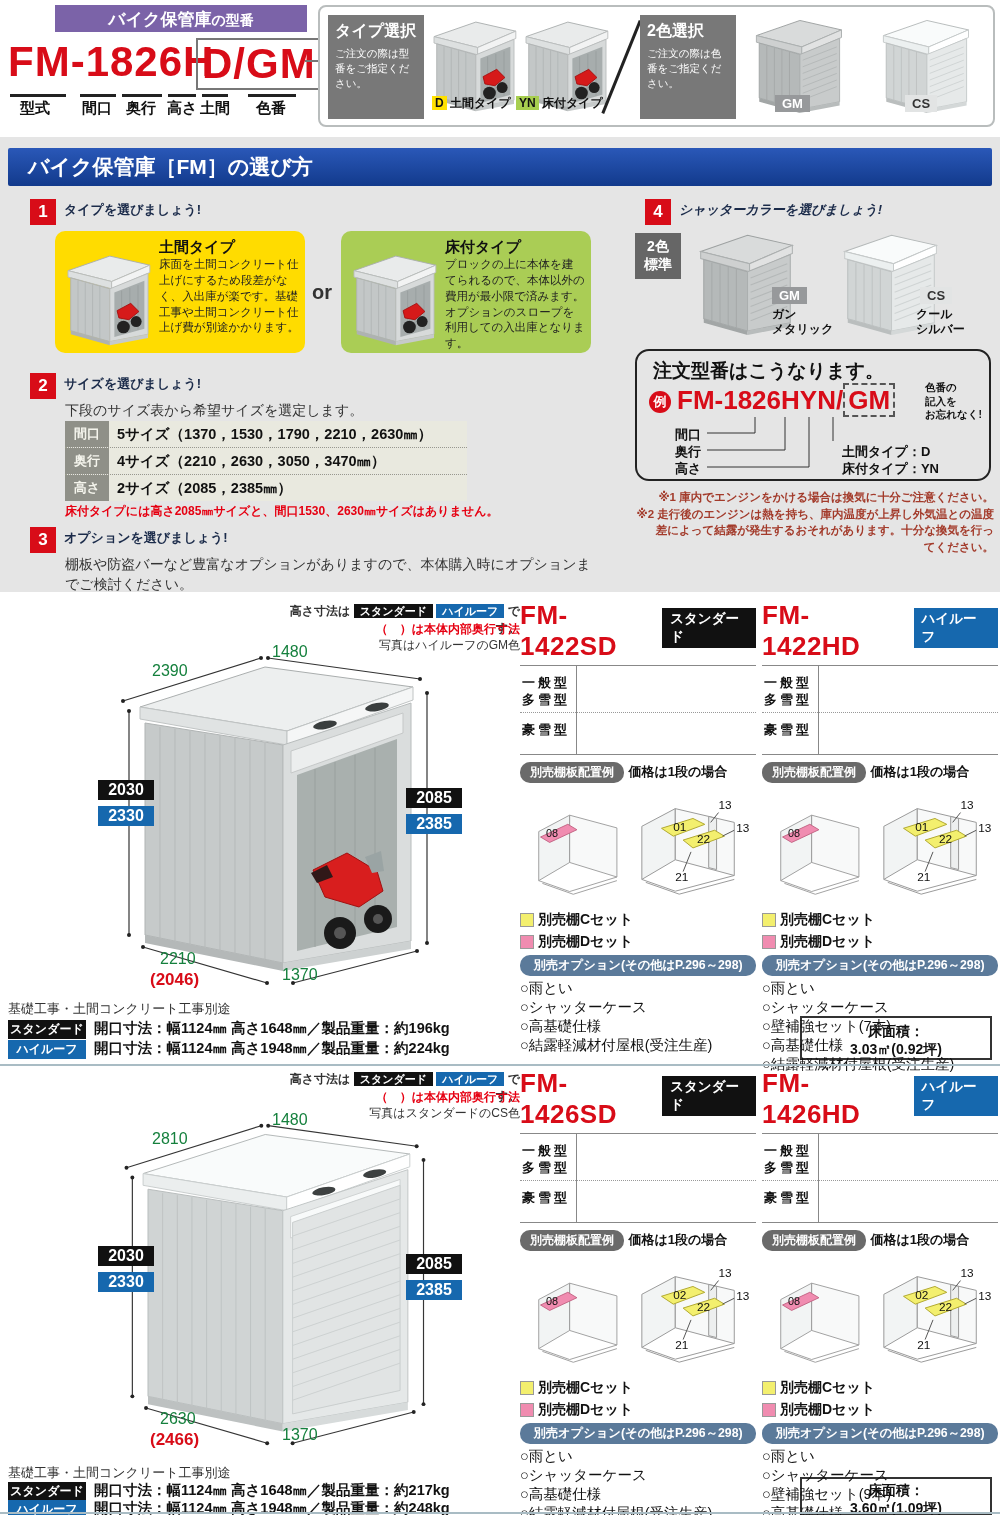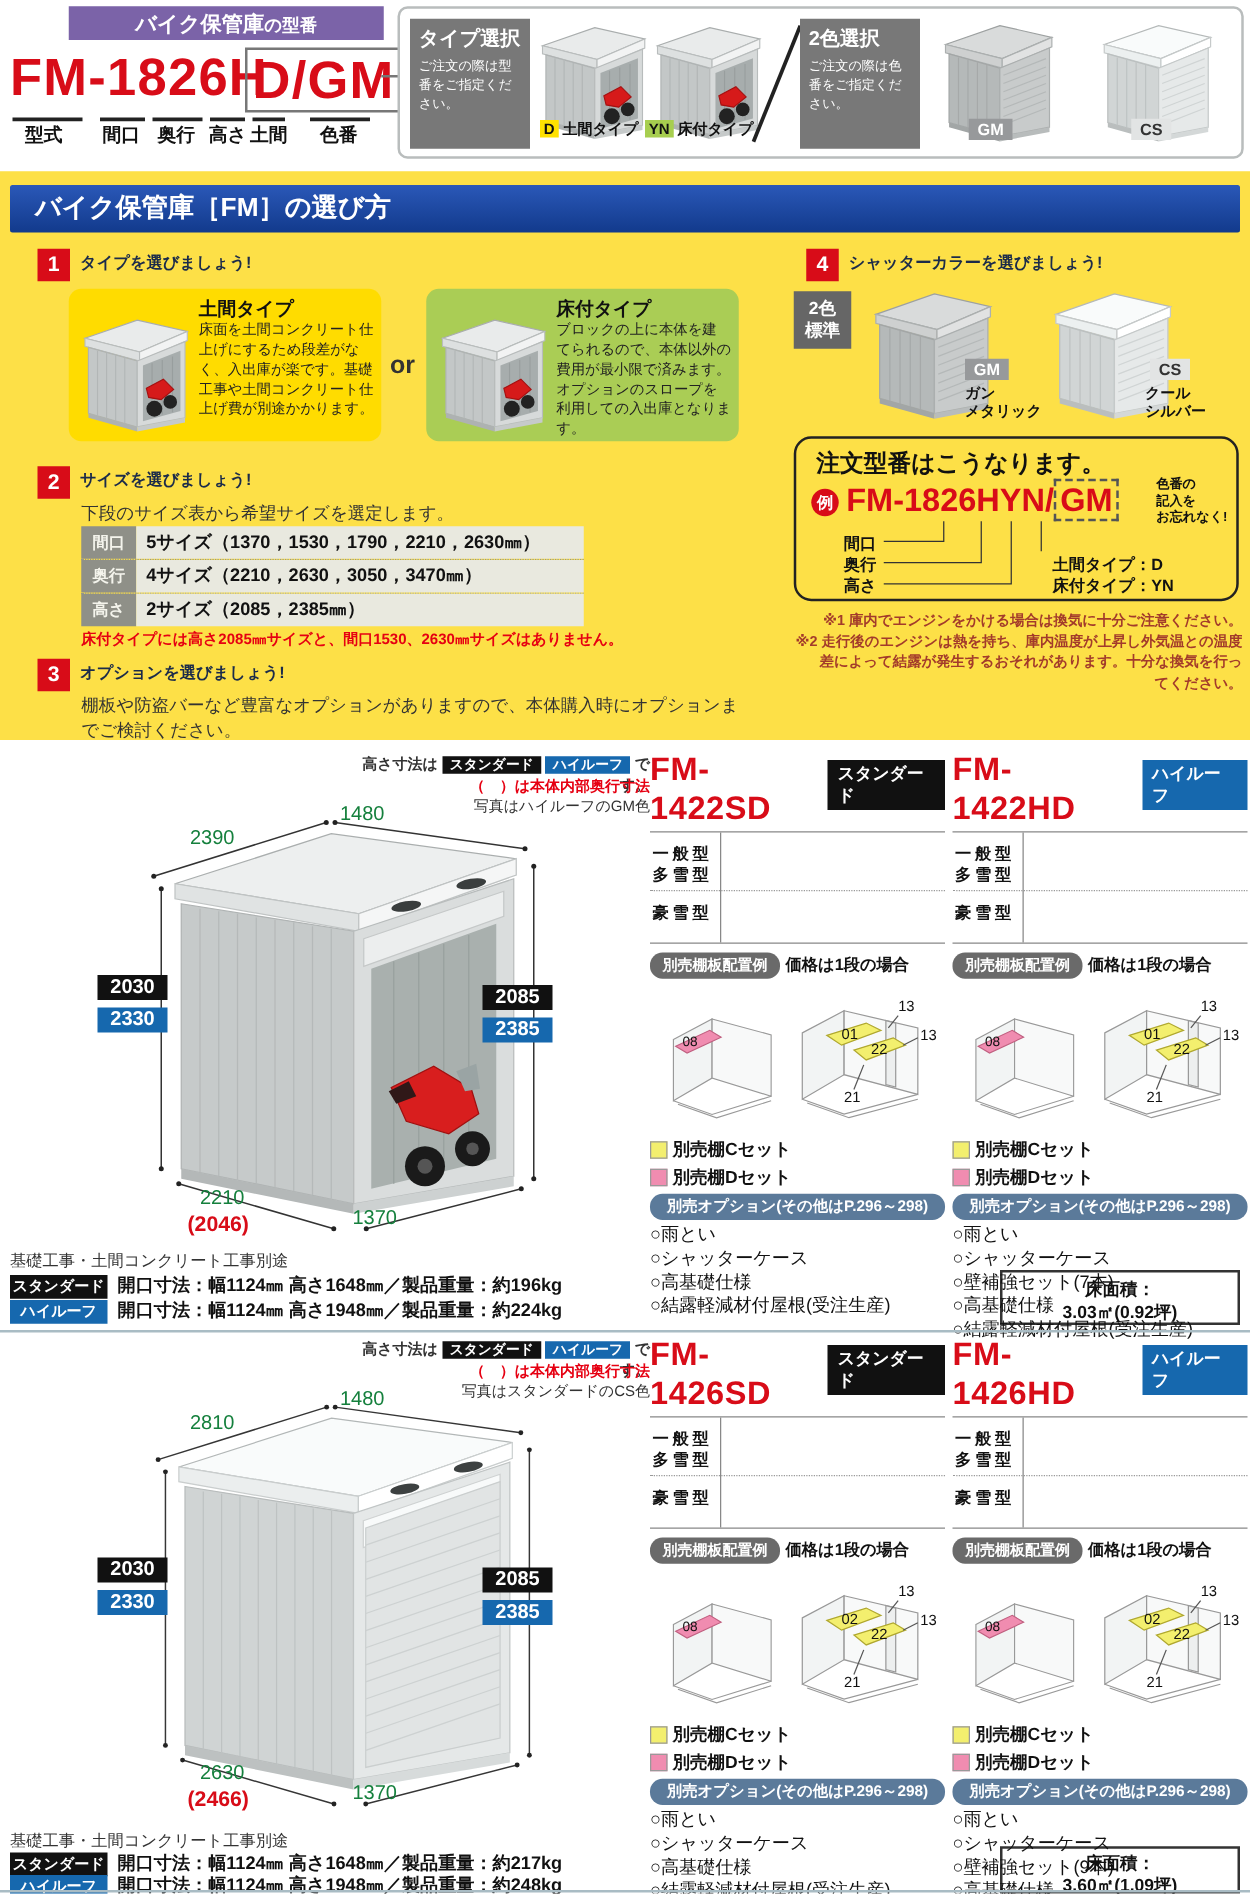--- a/index.html
+++ b/index.html
@@ -16,21 +16,21 @@
   .gray-card { background:#787878; color:#fff; padding:6px 7px; }
   .gray-card .t { font-size:16px; font-weight:bold; }
   .gray-card .b { font-size:10.5px; line-height:1.45; margin-top:4px; }
   .code-yellow { background:#FFE100; font-weight:bold; padding:0 3px; }
   .code-green { background:#A7CE4F; font-weight:bold; padding:0 3px; }
   .shed-label { font-size:12px; font-weight:bold; color:#111; }
   .gm-badge { background:#97999B; color:#fff; font-weight:bold; font-size:13px; padding:1px 7px; }
   .cs-badge { background:#E2E4E4; color:#333; font-weight:bold; font-size:13px; padding:1px 7px; }
 
   
-  .guide-bg { background:#fde047; }
+  .guide-bg { background:#e5e5e5; }
   .guide-bar { background:linear-gradient(180deg,#2A58B8,#123A8C); color:#fff; font-size:21px; font-weight:bold; line-height:38px; padding-left:20px; border-radius:2px; }
   .stepnum { background:#D80C18; color:#fff; font-weight:bold; font-size:17px; width:26px; height:26px; text-align:center; line-height:26px; }
   .steptitle { font-size:13px; font-weight:bold; color:#1B2B4A; }
   .card { border-radius:10px; }
   .card-yellow { background:#FFDC00; }
   .card-green { background:#AACD55; }
   .card .ct { font-size:15px; font-weight:bold; color:#111; }
   .card .cb { font-size:11.5px; line-height:1.38; color:#222; }
   .or { font-size:20px; font-weight:bold; color:#333; }
   .sizetable { width:402px; }
@@ -52,21 +52,21 @@
   .guide-notes { font-size:11.5px; color:#A33B2B; line-height:1.45; font-weight:bold;text-align:right; }
   .guide-notes p { padding-left:1.6em; text-indent:-1.6em; }
 
   
   .pnote { font-size:12px; color:#333; font-weight:bold; }
   .pnote-red { color:#E60012; }
   .b-black { background:#111; color:#fff; font-weight:bold; padding:1px 6px; font-size:11px; }
   .b-blue { background:#1668AE; color:#fff; font-weight:bold; padding:1px 6px; font-size:11px; }
   .dim { font-size:16px; font-weight:normal; color:#15803d; }
   .dim-red { font-size:17px; font-weight:bold; color:#D80C18; }
-  .hbadge { display:inline-block; width:56px; text-align:center; font-size:16px; font-weight:bold; color:#fff; padding:1px 0; }
+  .hbadge { display:inline-block; width:56px; text-align:center; font-size:16px; font-weight:bold; color:#fff; padding:1px 0;margin-left:20px; }
   .hb-black { background:#111; } .hb-blue { background:#1668AE; }
   .foundation { font-size:13px; color:#333; }
   .specline { font-size:14.5px; font-weight:bold; color:#111; }
   .spec-badge { display:inline-block; width:78px; text-align:center; font-size:12px; font-weight:bold; color:#fff; padding:1px 0; margin-right:8px; }
   .floor-box { border:2px solid #333; text-align:center; font-size:14px; font-weight:bold; color:#111; padding-top:4px; line-height:1.3; }
   .prod-name { color:#D80C18; font-size:26px; font-weight:bold; letter-spacing:0.5px; }
   .type-badge { color:#fff; font-size:13.5px; font-weight:bold; padding:2px 8px; margin-left:6px; }
   .price-table { border-top:1px solid #888; border-bottom:1px solid #888; position:relative; }
   .price-table .vline { position:absolute; left:56px; top:0; bottom:0; width:1px; background:#888; }
   .ptrow { font-size:13px; font-weight:bold; color:#111; letter-spacing:3px; }
@@ -240,21 +240,21 @@
         <div class="sizeval">2サイズ（2085，2385㎜）</div>
       </div>
     </div>
     <div class="abs rednote" style="left:65px;top:366px;">床付タイプには高さ2085㎜サイズと、間口1530、2630㎜サイズはありません。</div>
 
     <div class="abs stepnum" style="left:30px;top:390px;">3</div>
     <div class="abs steptitle" style="left:64px;top:392px;">オプションを選びましょう!</div>
     <div class="abs body-txt" style="left:65px;top:418px;width:540px;">棚板や防盗バーなど豊富なオプションがありますので、本体購入時にオプションまでご検討ください。</div>
 
     <div class="abs stepnum" style="left:645px;top:62px;">4</div>
-    <div class="abs steptitle" style="left:679px;top:64px;">シャッターカラーを選びましょう!</div>
+    <div class="abs steptitle" style="left:679px;top:64px;font-style:italic;">シャッターカラーを選びましょう!</div>
     <div class="abs two-std" style="left:635px;top:96px;width:46px;height:46px;">2色
 標準</div>
     <svg class="abs" style="left:688px;top:88px;filter:brightness(0.93);" width="115" height="112" viewBox="0 0 100 110">
         <use href="#shed-closed"></use>
       </svg>
     <div class="abs gm-badge" style="left:772px;top:150px;">GM</div>
     <div class="abs color-name" style="left:772px;top:170px;">ガン
 メタリック</div>
     <svg class="abs" style="left:832px;top:88px;filter:brightness(1.07);" width="115" height="112" viewBox="0 0 100 110">
         <use href="#shed-closed"></use>

